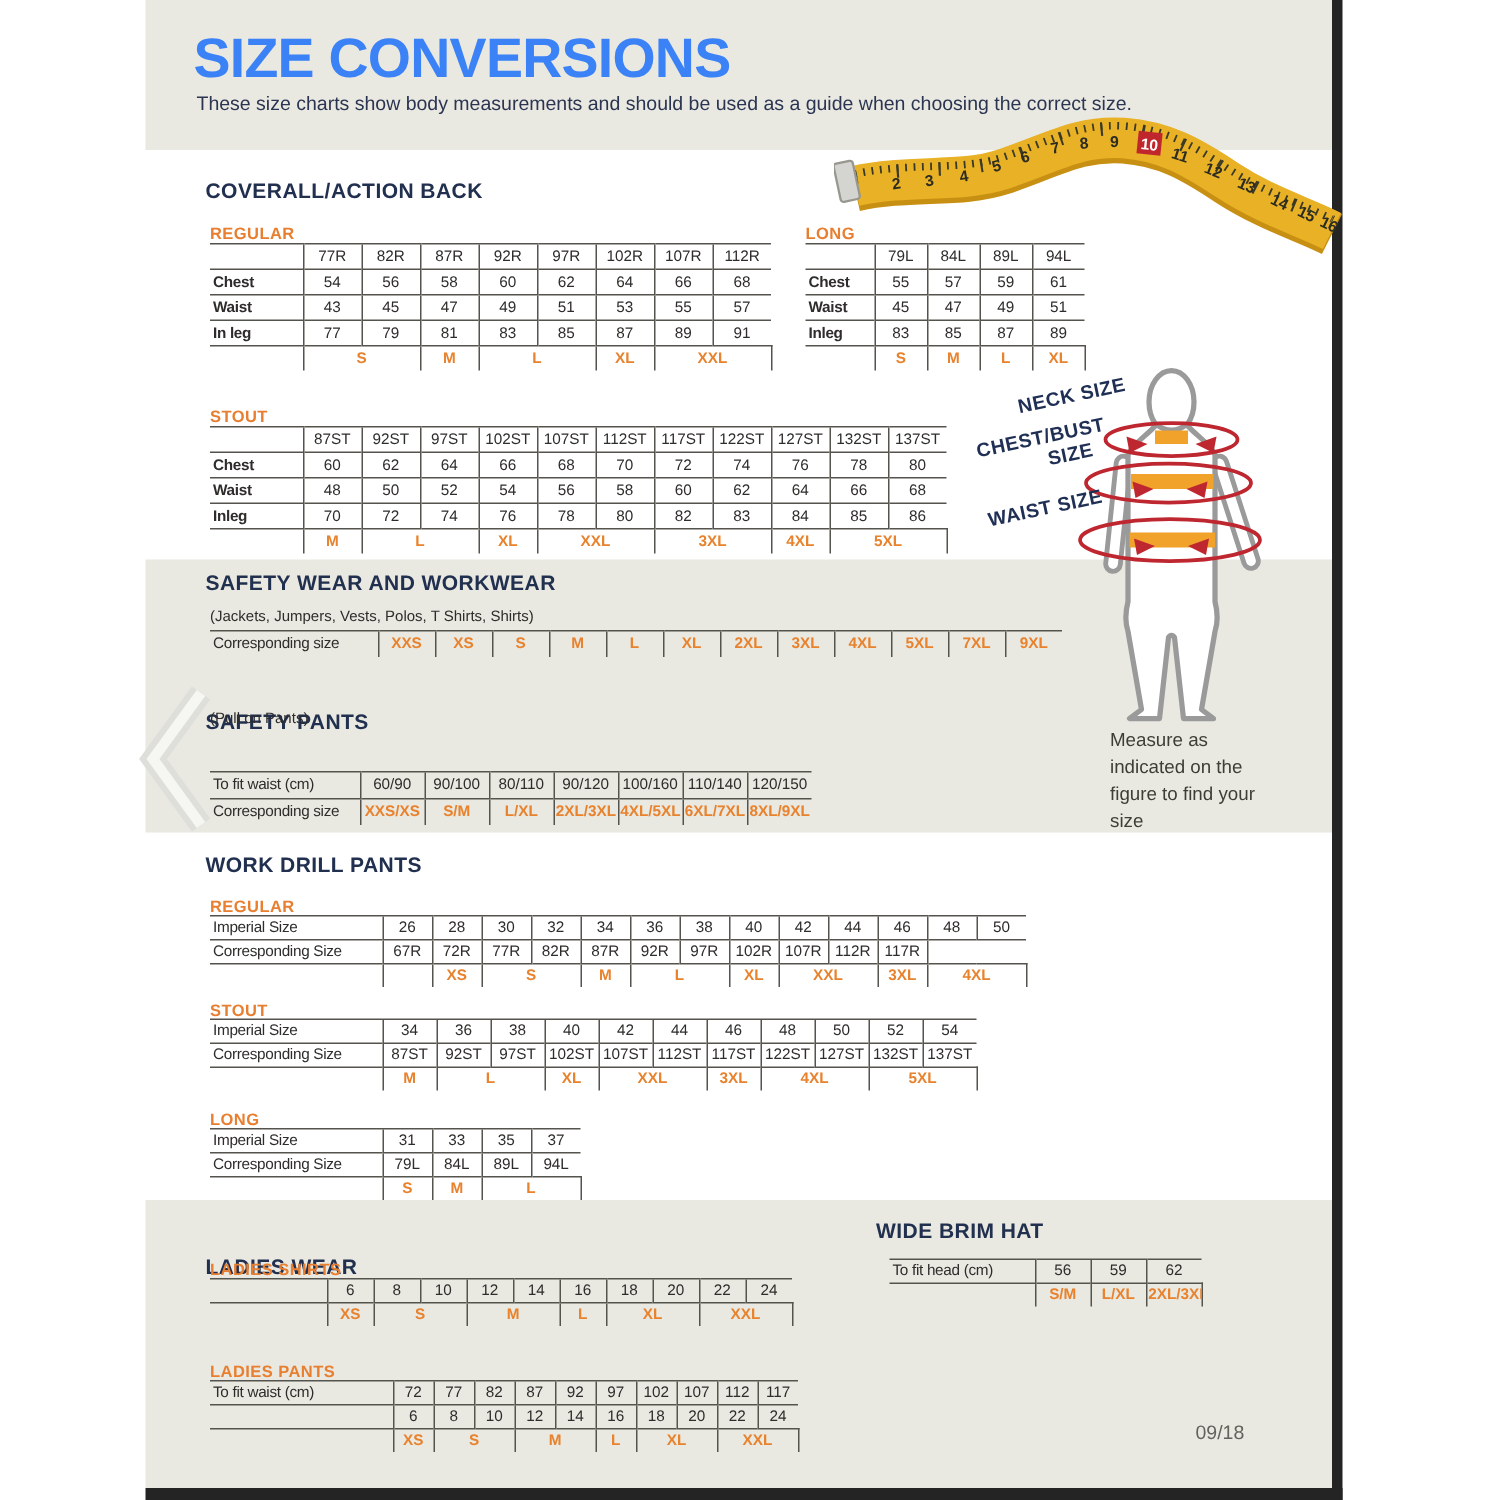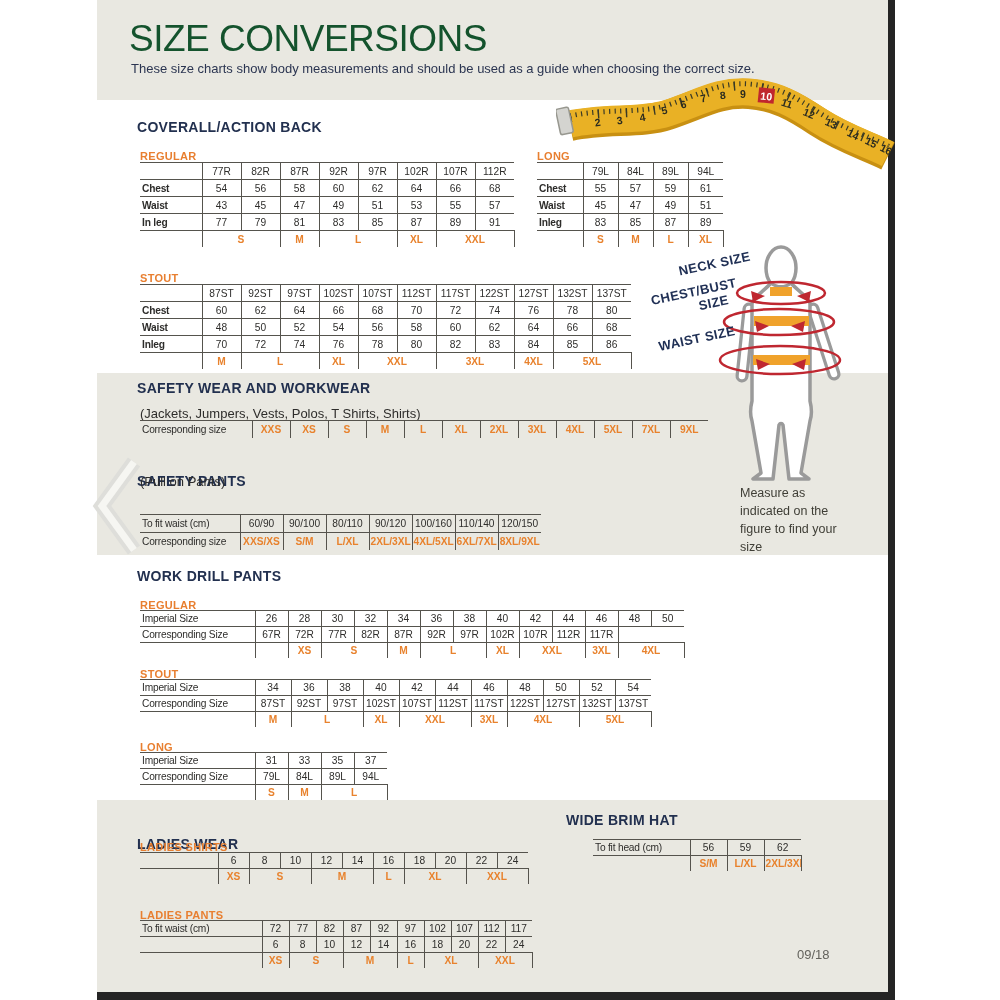--- a/index.html
+++ b/index.html
@@ -1,24 +1,24 @@
 <!DOCTYPE html>
 <html><head>
 <meta charset="utf-8">
 <style>
   html,body{margin:0;padding:0;}
   body{width:1000px;height:1000px;position:relative;background:#ffffff;
        font-family:"Liberation Sans",sans-serif;overflow:hidden;}
   .abs{position:absolute;}
   .band{position:absolute;left:97px;width:791px;background:#e9e8e1;}
-  .h1{font-size:37px;font-weight:normal;color:#14532d;letter-spacing:-0.5px;}
+  .h1{font-size:37px;font-weight:bold;color:#3b82f6;letter-spacing:-0.5px;}
   .sub{font-size:13px;color:#2b3551;}
   .h2{font-size:14px;font-weight:bold;color:#22304f;letter-spacing:0.3px;}
   .variant{font-size:11px;font-weight:bold;color:#e87f30;letter-spacing:0.3px;}
-  .note{font-size:13px;color:#2e2d2b;}
+  .note{font-size:10px;color:#2e2d2b;}
   .pagenum{font-size:13px;color:#63625c;}
   .caption{font-size:12.5px;color:#3f3e36;line-height:1.45;}
   .figlabel{font-size:13px;font-weight:bold;color:#203055;letter-spacing:0.4px;}
   .tbl{border-collapse:collapse;table-layout:fixed;}
   .tbl td{border-top:1px solid #55534d;border-left:1px solid #55534d;
           font-size:10.2px;color:#2e2d2b;text-align:center;height:var(--rh,15px);
           padding:0 1px;white-space:nowrap;overflow:hidden;}
   .tbl td.lbl{border-left:none;text-align:left;padding-left:2px;letter-spacing:-0.2px;}
   .tbl.boldlbl td.lbl{font-weight:bold;}
   .tbl td.orange, .tbl td.sz{color:#e8822d;font-weight:bold;}
@@ -640,21 +640,21 @@
           <td class="sz" colspan="2">S</td>
           <td class="sz" colspan="2">M</td>
           <td class="sz" colspan="1">L</td>
           <td class="sz" colspan="2">XL</td>
           <td class="sz szlast" colspan="2">XXL</td>
         </tr>
       </tbody>
     </table>
   </div>
 
-<div class="abs h2" style="left:566px;top:812px">WIDE BRIM HAT</div>
+<div class="abs h2" style="left:584px;top:812px">WIDE BRIM HAT</div>
 <div class="abs" style="left:593px;top:839px">
     <table class="tbl" style="--rh: 15px; width: 208px;">
       <colgroup>
         <col style="width: 97px;">
         <col style="width: 37px;">
         <col style="width: 37px;">
         <col style="width: 37px;">
       </colgroup>
       <tbody>
         <tr>

